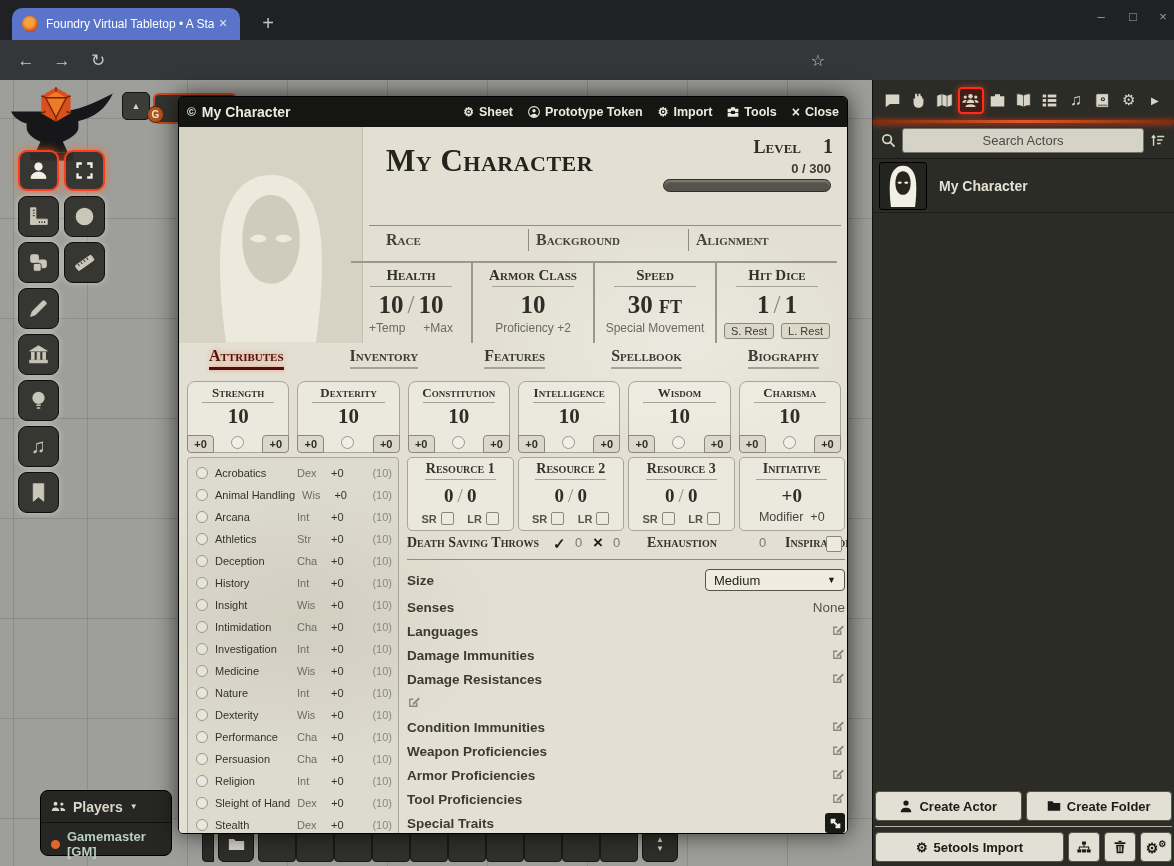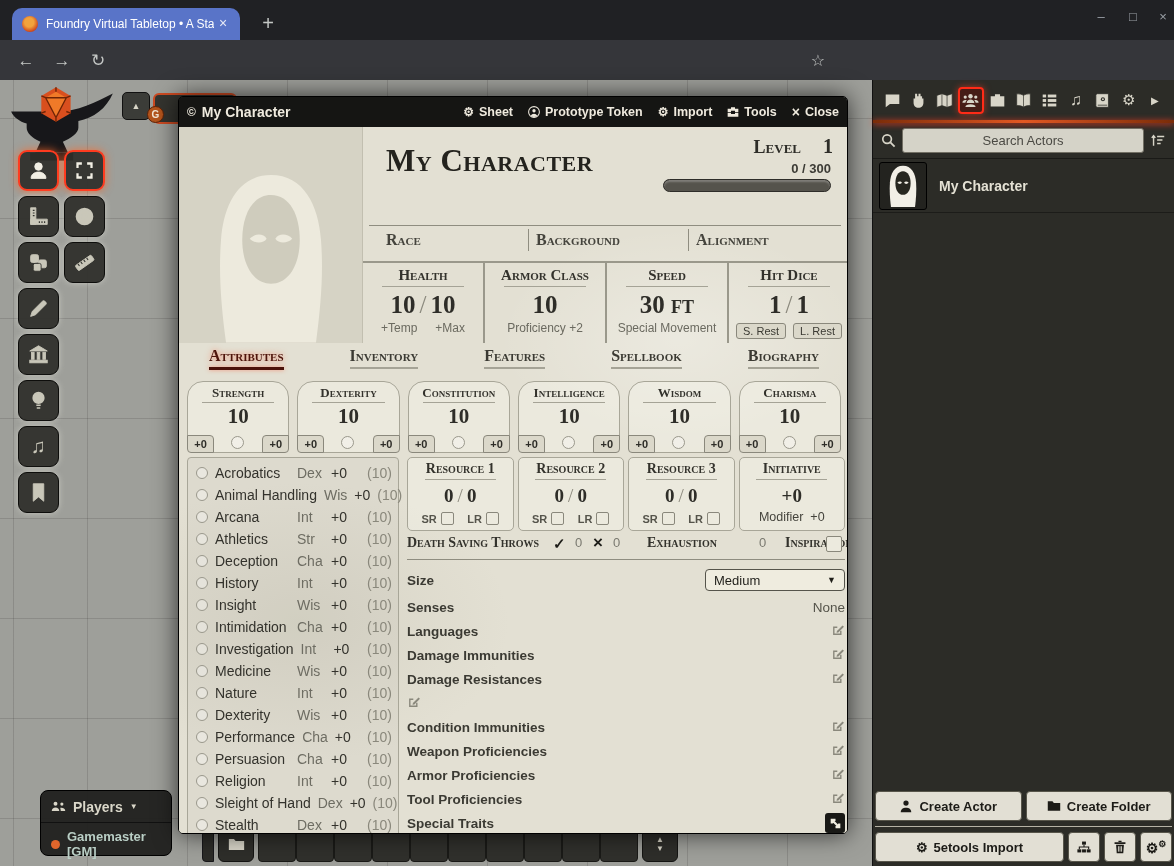--- a/index.html
+++ b/index.html
@@ -98,53 +98,53 @@
   #char-name { position:absolute; left:23px; top:16px; font-size:31px; color:#24231e; letter-spacing:.5px; }
   #lvl { position:absolute; right:14px; top:8px; font-size:18px; }
   #lvl b { font-size:20px; margin-left:22px; font-family:"Liberation Serif",serif; }
   #xp-text { position:absolute; right:16px; top:34px; font-size:13px; font-weight:bold; color:#3c3b35; }
   #xp-bar { position:absolute; right:16px; top:52px; width:168px; height:13px; background:#55534c;
     border:1px solid #2e2d29; border-radius:7px; box-shadow:inset 0 2px 2px rgba(255,255,255,.25); }
   .hline { position:absolute; background:#8f8d80; height:1px; }
   .field-lbl { position:absolute; top:104px; font-size:16px; color:#45443d; }
   .vsep { position:absolute; top:102px; width:1px; height:22px; background:#8f8d80; }
 
-  #stats { position:absolute; left:184px; top:134px; width:486px; height:82px; border-top:2px solid #9a988b;
+  #stats { position:absolute; left:172px; top:134px; width:486px; height:82px; border-top:2px solid #9a988b;
     display:flex; }
   .stat-col { flex:1; border-left:2px solid #9a988b; position:relative; text-align:center; padding-top:4px; }
   .stat-col:first-child { border-left:none; }
   .stat-title { font-size:15px; color:#33322c; }
   .stat-hr { width:68%; height:1px; background:#a5a396; margin:2px auto 3px; }
   .stat-val { font-size:25px; font-weight:bold; font-family:"Liberation Serif",serif; color:#2e2d28; line-height:30px; }
   .stat-val .sep { color:#8a887c; font-weight:normal; padding:0 4px; }
   .stat-sub { font-size:12px; color:#6b6a60; margin-top:1px; display:flex; justify-content:space-evenly; }
   .rest-btn { font-size:11px; background:#dbd8ca; border:1px solid #8a887c; border-radius:3px; padding:1px 6px; color:#3b3a33; }
 
   #sheet-tabs { position:absolute; left:8px; top:220px; width:654px; display:flex; justify-content:space-between; padding:0 22px; }
   .s-tab { text-align:center; font-size:16px; color:#3b3a33; }
   .s-tab .ul { height:2px; background:#a5a396; margin-top:2px; }
   .s-tab.active { color:#4e150c; text-shadow:0 0 6px rgba(255,80,40,.65); }
   .s-tab.active .ul { height:3px; background:#4a120b; box-shadow:0 0 4px rgba(255,80,40,.5); }
 
   #abilities { position:absolute; left:8px; top:254px; width:654px; display:flex; gap:8px; }
-  .abil { flex:1; height:72px; border:1px solid #a8a698; border-radius:16px; background:rgba(250,248,240,.35);
+  .abil { flex:1; height:72px; border:1px solid #a8a698; border-radius:8px; background:rgba(250,248,240,.35);
     position:relative; text-align:center; padding-top:3px; }
   .abil-name { font-size:13px; color:#33322c; }
   .abil-hr { width:72%; height:1px; background:#a5a396; margin:1px auto; }
   .abil-val { font-size:21px; font-weight:bold; font-family:"Liberation Serif",serif; }
   .mini-box { position:absolute; bottom:-1px; width:27px; height:18px; background:#dbd8ca; border:1px solid #8a887c;
     font-size:11px; font-weight:bold; line-height:16px; color:#2e2d28; }
   .mini-box.l { left:-1px; border-radius:0 4px 0 4px; }
   .mini-box.r { right:-1px; border-radius:4px 0 4px 0; }
   .pip { position:absolute; bottom:3px; left:50%; margin-left:-7px; width:13px; height:13px; border:1px solid #9a988c;
     border-radius:50%; background:rgba(255,255,255,.3); }
 
   #skills { position:absolute; left:8px; top:330px; width:212px; height:404px; border:1px solid #a8a698;
     border-radius:4px; background:rgba(0,0,0,.025); padding:4px 6px 0 8px; }
-  .skill { height:22px; display:flex; align-items:center; gap:7px; font-size:14px; }
+  .skill { height:22px; display:flex; align-items:center; gap:7px; font-size:11px; }
   .radio { width:12px; height:12px; border:1px solid #9a988c; border-radius:50%; background:rgba(255,255,255,.35); flex:none; }
   .sk-name { flex:1; color:#33322c; white-space:nowrap; }
   .sk-ab { width:27px; color:#6e6d63; }
   .sk-mod { width:24px; color:#33322c; }
   .sk-pass { width:30px; color:#8a887c; text-align:right; }
 
   #resources { position:absolute; left:228px; top:330px; width:438px; display:flex; gap:4px; }
   .res { flex:1; height:74px; border:1px solid #a8a698; border-radius:5px; background:rgba(250,248,240,.35);
     text-align:center; padding-top:3px; position:relative; }
   .res-title { font-size:14px; color:#33322c; }

